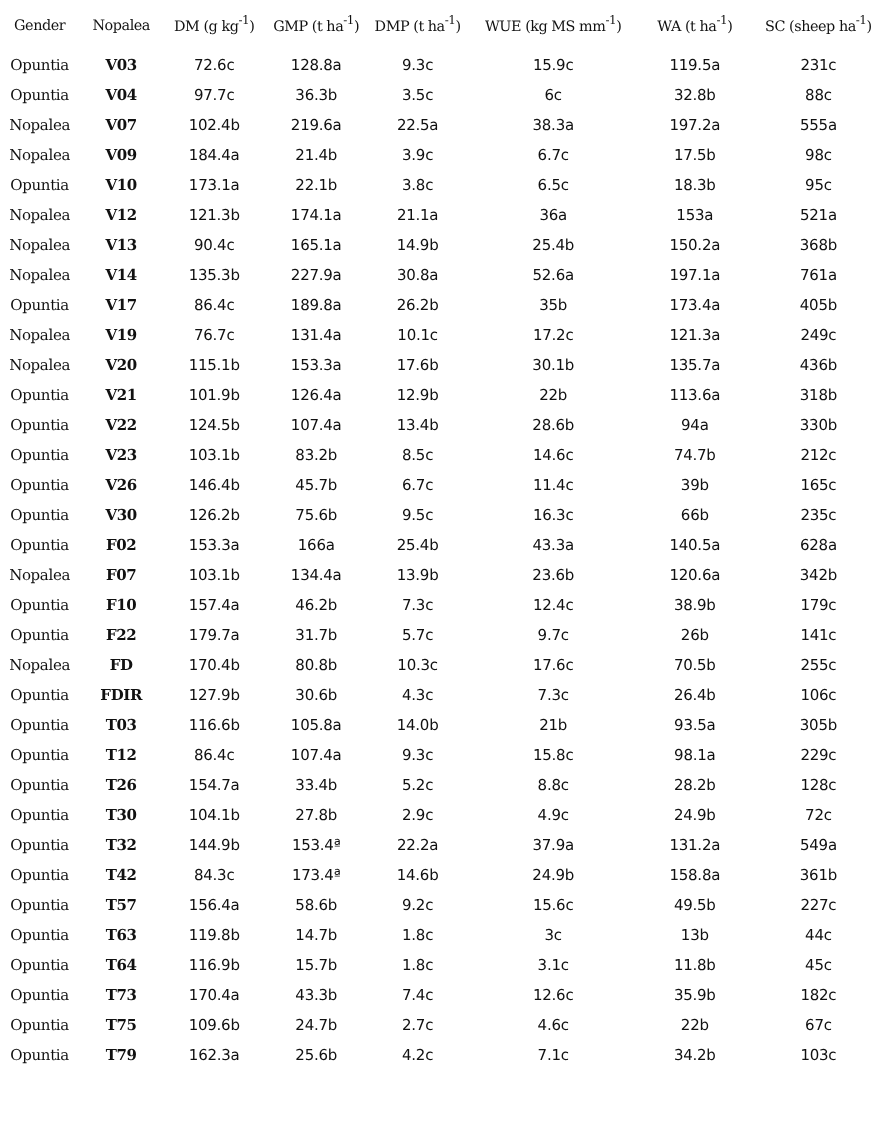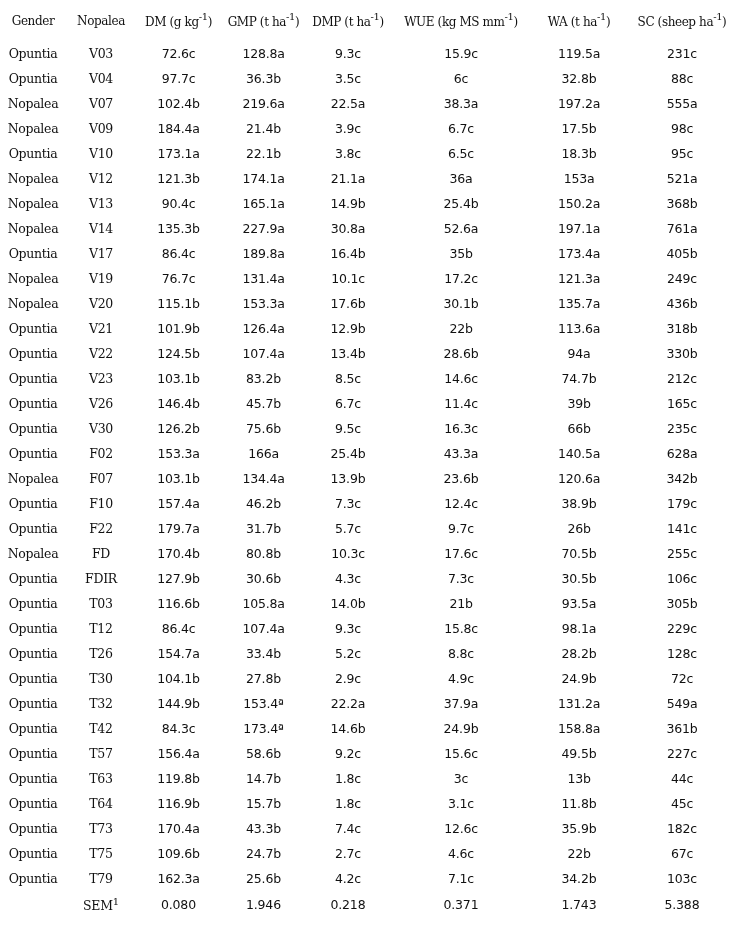--- a/index.html
+++ b/index.html
@@ -29,21 +29,21 @@
       padding: 0;
       text-align: center;
       vertical-align: middle;
       white-space: nowrap;
     }
     td.gender, td.genotype {
       font-family: "DejaVu Serif", serif;
       letter-spacing: -0.3px;
     }
     td.gender { text-align: left; padding-left: 7px; }
-    td.genotype { text-align: center; }
+    td.genotype { text-align: center; font-weight: bold; }
     tr.summary td { height: 27px; }
     tr.summary td.label { font-family: "DejaVu Serif", serif; }
     tr.summary td.label sup { font-size: 10px; }
     col.c-gender { width: 66px; }
     col.c-genotype { width: 70px; }
     col.c-dm { width: 85px; }
     col.c-gmp { width: 85px; }
     col.c-dmp { width: 84px; }
     col.c-wue { width: 142px; }
     col.c-wa { width: 94px; }
@@ -163,21 +163,21 @@
         <td>52.6a</td>
         <td>197.1a</td>
         <td>761a</td>
       </tr>
 
       <tr>
         <td class="gender">Opuntia</td>
         <td class="genotype">V17</td>
         <td>86.4c</td>
         <td>189.8a</td>
-        <td>16.4b</td>
+        <td>26.2b</td>
         <td>35b</td>
         <td>173.4a</td>
         <td>405b</td>
       </tr>
 
       <tr>
         <td class="gender">Nopalea</td>
         <td class="genotype">V19</td>
         <td>76.7c</td>
         <td>131.4a</td>
@@ -308,21 +308,21 @@
         <td>255c</td>
       </tr>
 
       <tr>
         <td class="gender">Opuntia</td>
         <td class="genotype">FDIR</td>
         <td>127.9b</td>
         <td>30.6b</td>
         <td>4.3c</td>
         <td>7.3c</td>
-        <td>30.5b</td>
+        <td>26.4b</td>
         <td>106c</td>
       </tr>
 
       <tr>
         <td class="gender">Opuntia</td>
         <td class="genotype">T03</td>
         <td>116.6b</td>
         <td>105.8a</td>
         <td>14.0b</td>
         <td>21b</td>
@@ -445,24 +445,14 @@
         <td class="genotype">T79</td>
         <td>162.3a</td>
         <td>25.6b</td>
         <td>4.2c</td>
         <td>7.1c</td>
         <td>34.2b</td>
         <td>103c</td>
       </tr>
     </tbody>
   <tfoot>
-    <tr class="summary">
-      <td></td>
-      <td class="label"><span>SEM</span><sup>1</sup></td>
-      <td>0.080</td>
-      <td>1.946</td>
-      <td>0.218</td>
-      <td>0.371</td>
-      <td>1.743</td>
-      <td>5.388</td>
-    </tr>
   </tfoot>
 </table>
 
 </body></html>

